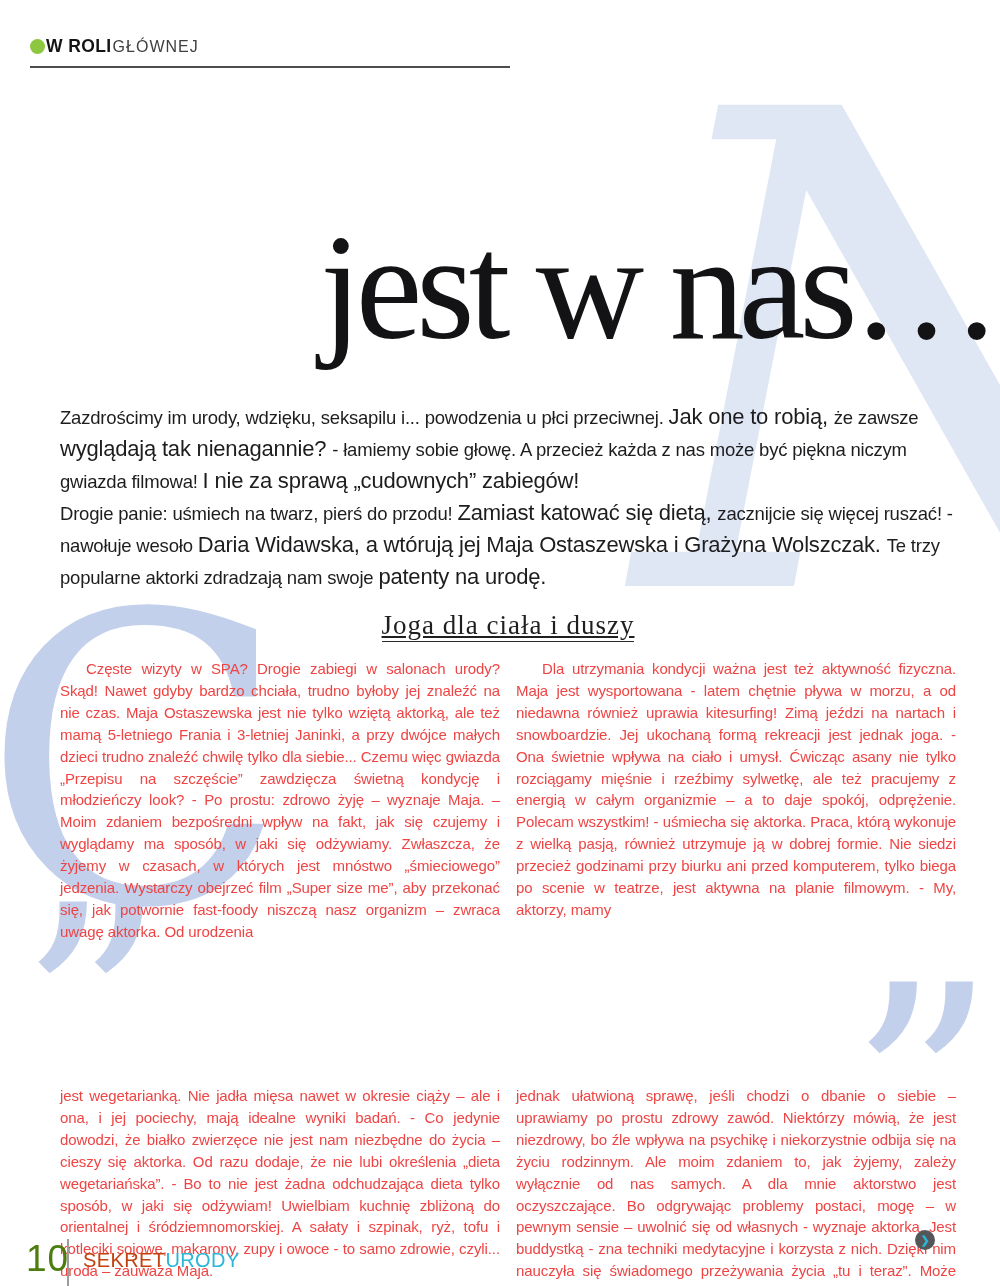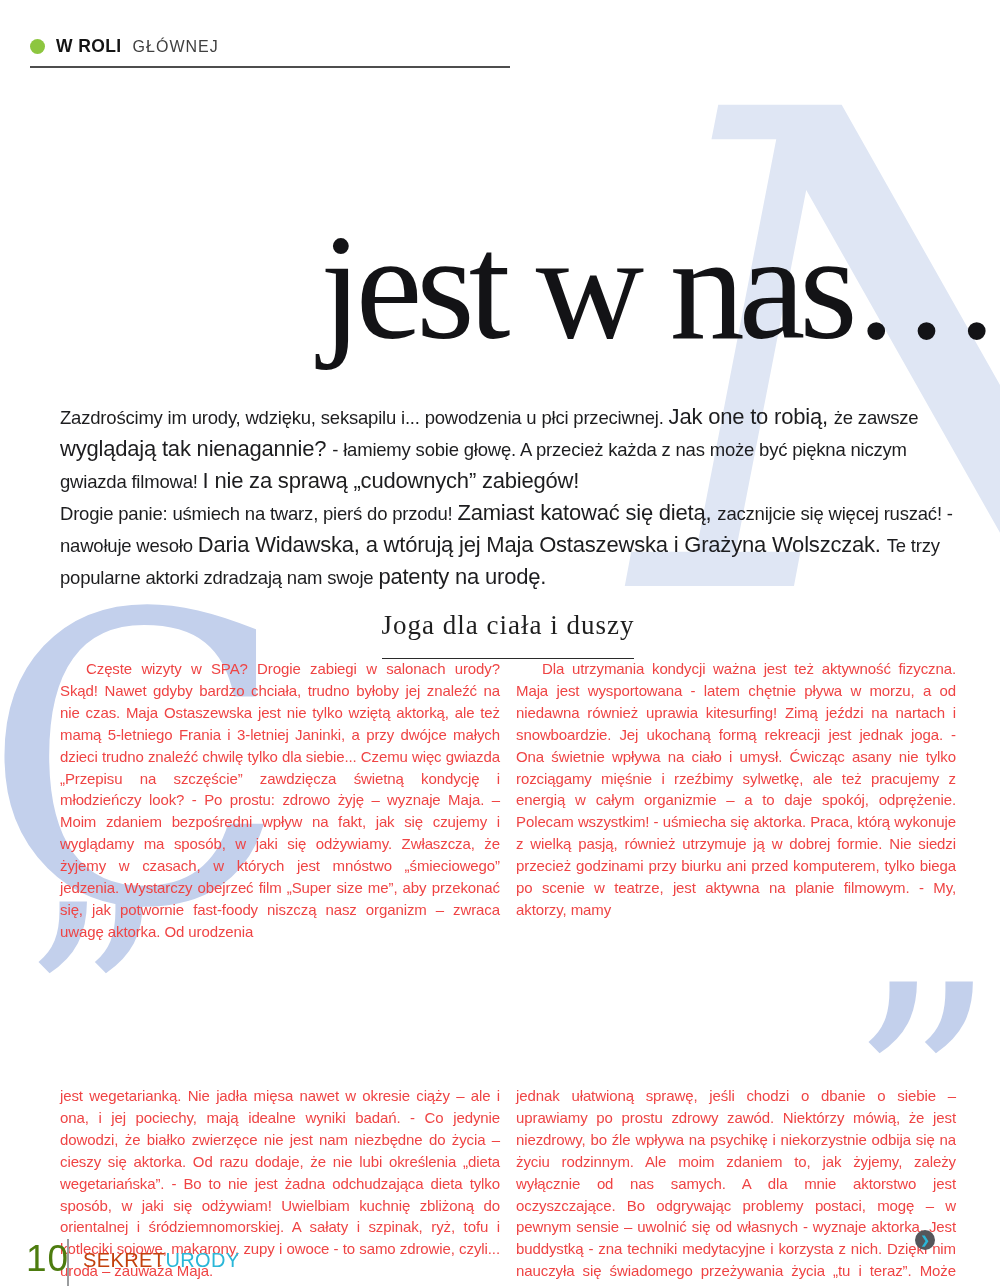--- a/index.html
+++ b/index.html
@@ -10,21 +10,21 @@
   
   .wm{position:absolute;z-index:0;font-family:"DejaVu Serif",serif;line-height:1;user-select:none;}
   .wm-n{top:28px;left:638px;font-size:660px;font-style:italic;color:#dfe6f4;}
   .wm-c{top:563px;left:-18px;font-size:400px;color:#c3d0ec;}
   .quote-mark{position:absolute;z-index:0;font-family:"DejaVu Serif",serif;line-height:1;color:#c3d0ec;user-select:none;}
   .qm-open{top:868px;left:18px;font-size:290px;}
   .qm-close{top:948px;left:848px;font-size:290px;}
   
   .kicker{
     position:absolute;z-index:1;top:36px;left:30px;width:480px;
-    display:flex;align-items:center;gap:11px;
+    display:flex;align-items:center;gap:1px;
     border-bottom:2px solid #4d4d4d;padding-bottom:9px;
   }
   .kicker .dot{width:15px;height:15px;border-radius:50%;background:#8dc63f;display:inline-block;}
   .k-bold{font-weight:700;color:#141414;font-size:17.5px;letter-spacing:.4px;}
   .k-reg{font-weight:400;color:#404040;font-size:16px;letter-spacing:1px;}
   
   .title{
     position:absolute;z-index:1;top:90px;left:50px;margin:0;
     font-family:"DejaVu Serif",serif;font-weight:400;
     font-size:230px;line-height:1;letter-spacing:-10px;color:#131316;white-space:nowrap;
@@ -39,21 +39,21 @@
   .intro{position:absolute;z-index:1;top:402px;left:60px;width:900px;color:#1d1d1f;}
   .intro p{margin:0;line-height:30px;letter-spacing:-.2px;}
   .intro .n{font-size:18.5px;}
   .intro .b{font-size:22px;}
   
   .section-heading{
     position:absolute;z-index:1;top:610px;left:60px;width:896px;margin:0;
     text-align:center;font-family:"Liberation Serif",serif;font-weight:400;
     font-size:27px;letter-spacing:1px;color:#1f1f1f;
   }
-  .section-heading .u{border-bottom:1.5px solid #2a2a2a;padding-bottom:18px;}
+  .section-heading .u{border-bottom:1.5px solid #2a2a2a;padding-bottom:1px;text-decoration:underline;}
   
   .cols{position:absolute;z-index:1;left:60px;width:896px;display:flex;gap:16px;}
   .cols-top{top:658px;}
   .cols-bottom{top:1085px;}
   .col{
     width:440px;margin:0;text-align:justify;
     font-size:15px;line-height:21.9px;color:#ef4444;letter-spacing:-.1px;
   }
   .col.indent{text-indent:26px;}
   

